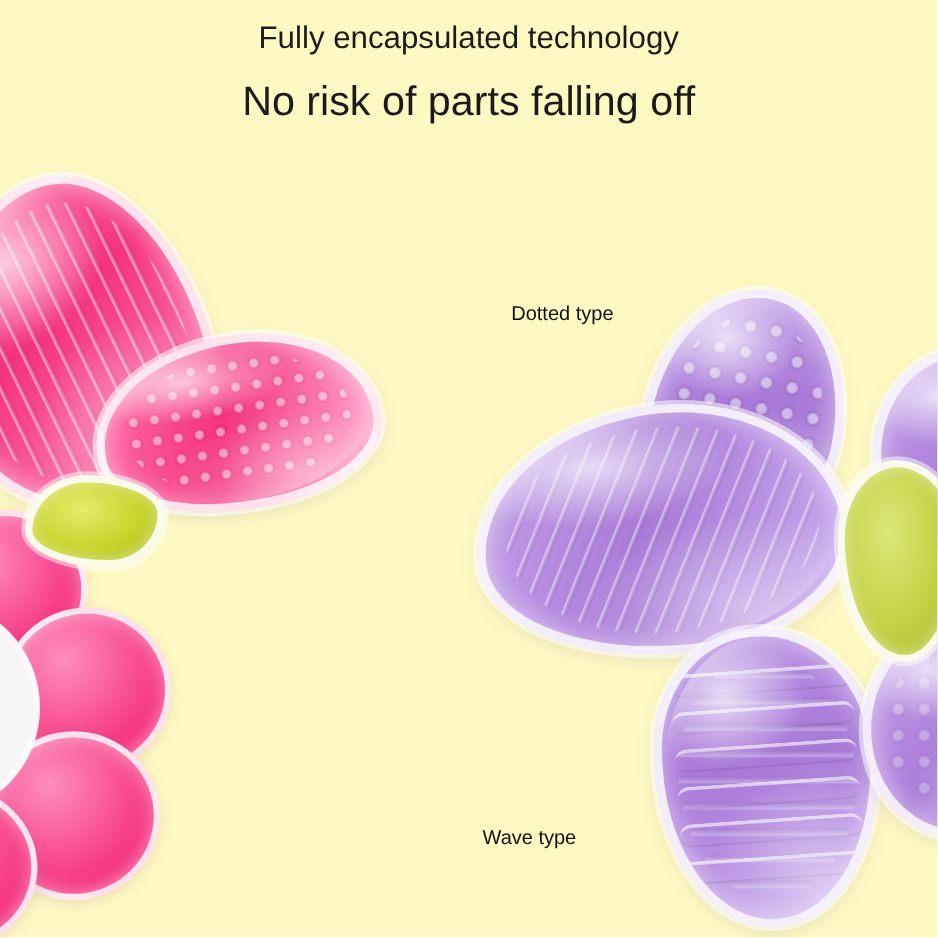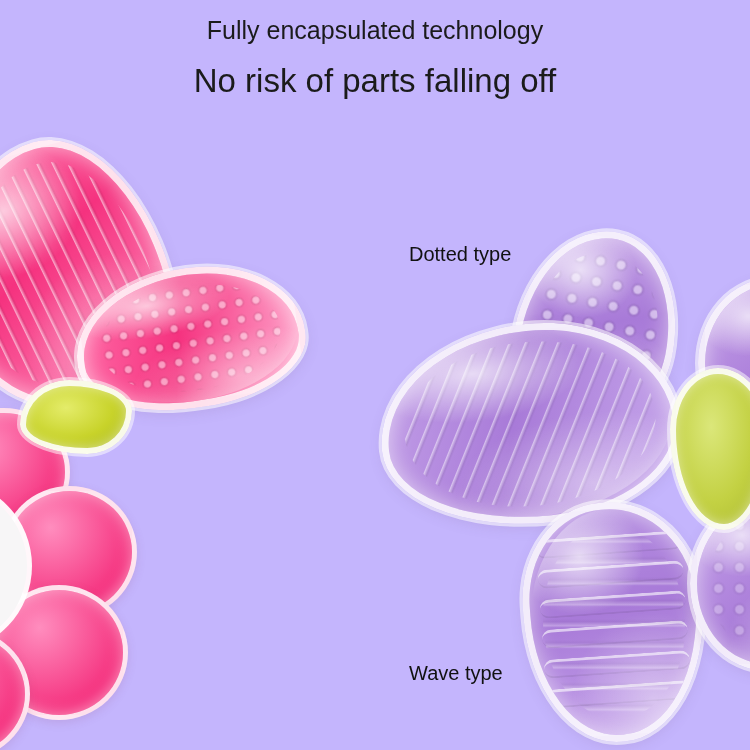--- a/index.html
+++ b/index.html
@@ -4,21 +4,21 @@
 <style>
   html, body {
     margin: 0;
     padding: 0;
     background: #ffffff;
   }
   #page {
     position: relative;
     width: 750px;
     height: 750px;
-    background: #c4b5fd;
+    background: #fef9c3;
     overflow: hidden;
     font-family: "Liberation Sans", sans-serif;
   }
 
   
   .headline {
     position: absolute;
     left: 0;
     width: 750px;
     text-align: center;
@@ -27,27 +27,27 @@
     white-space: nowrap;
   }
   #h1 { top: 16px; font-size: 25px; }
   #h2 { top: 62px; font-size: 33px; }
   #h3 { top: 110px; font-size: 20px; }
 
   
   .callout {
     position: absolute;
     color: #111111;
-    font-size: 20px;
+    font-size: 16px;
     z-index: 45;
     white-space: nowrap;
   }
   #lbl-dotted  { left: 409px; top: 243px; }
   #lbl-stripes { left: 340px; top: 531px; }
-  #lbl-wave    { left: 409px; top: 662px; }
+  #lbl-wave    { left: 386px; top: 662px; }
 
   
   .teether { position: absolute; }
 
   .petal {
     position: absolute;
     box-sizing: border-box;
     border-radius: 50%;
     border: 7px solid rgba(255,255,255,0.85);
     box-shadow:

